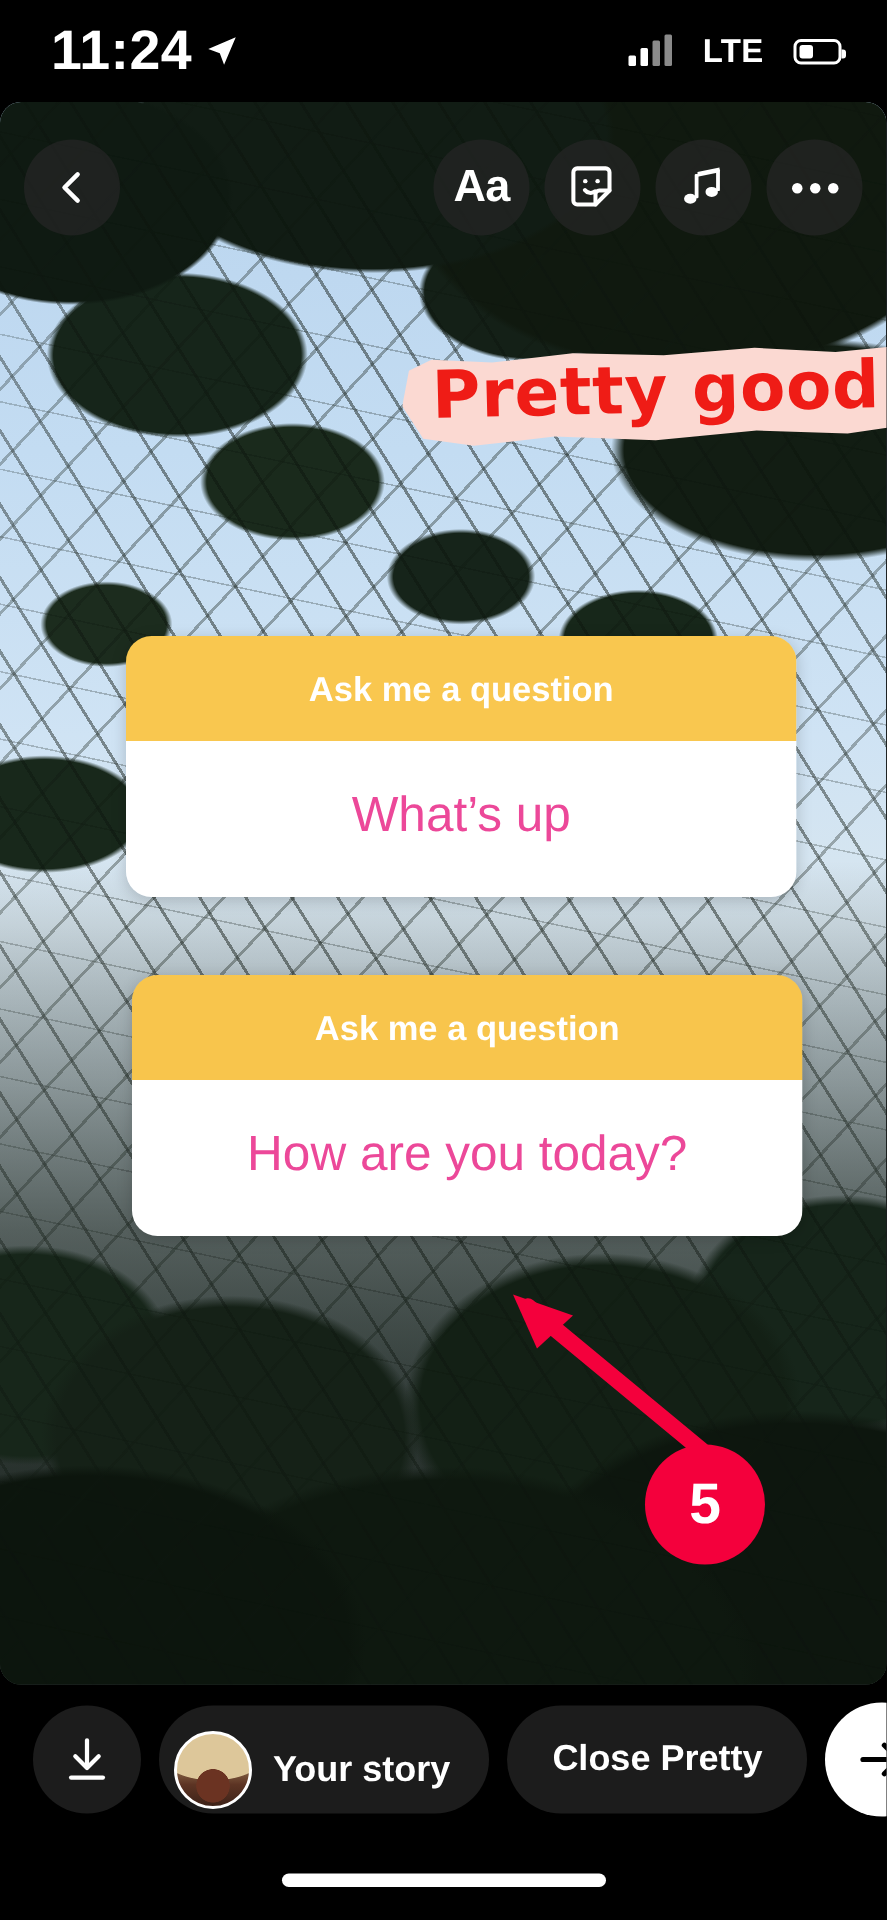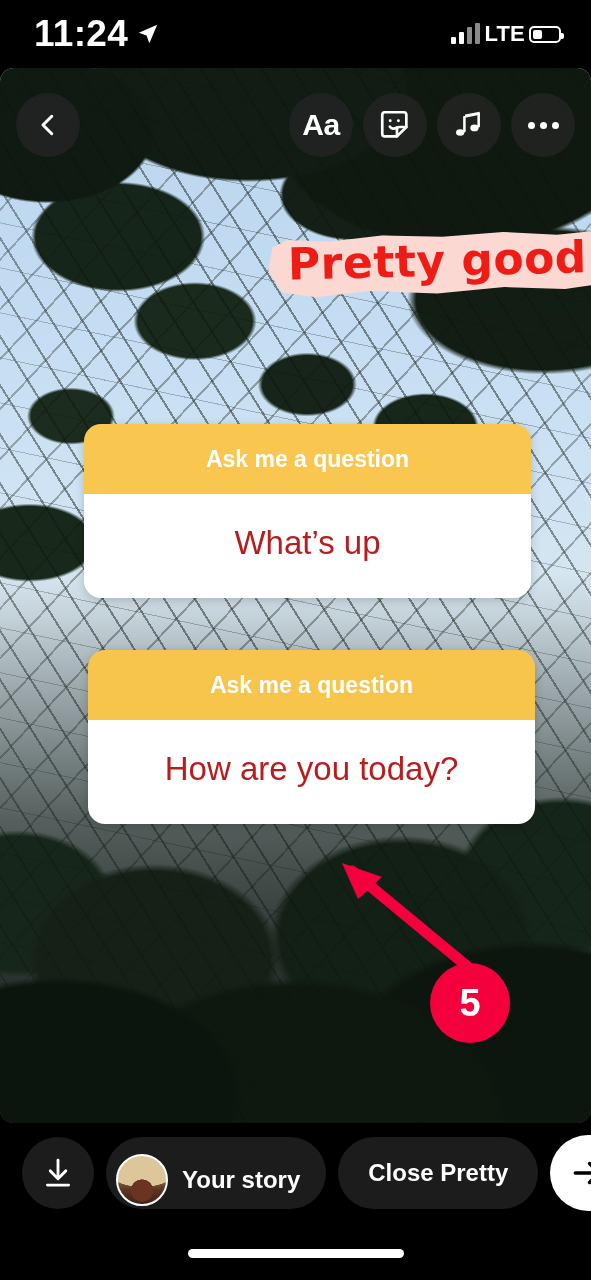--- a/index.html
+++ b/index.html
@@ -12,21 +12,21 @@
   .phone { position: relative; width: 591px; height: 1280px; background: #000; }
 
   
   .statusbar {
     position: absolute; top: 0; left: 0; width: 591px; height: 68px;
     display: flex; align-items: center; justify-content: space-between;
     padding: 0 30px 0 34px; color: #fff; z-index: 40;
   }
   .sb-left { display: flex; align-items: center; gap: 9px; }
   .sb-time { font-size: 37px; font-weight: 700; letter-spacing: 0.3px; }
-  .sb-right { display: flex; align-items: center; gap: 4px; }
+  .sb-right { display: flex; align-items: center; gap: 20px; }
   .sb-lte { font-size: 22px; font-weight: 700; letter-spacing: 0.2px; }
   .bars { display: flex; align-items: flex-end; gap: 3px; height: 20px; }
   .bars i { display: block; width: 5px; background: #fff; border-radius: 1px; }
   .bars i:nth-child(1) { height: 7px; }
   .bars i:nth-child(2) { height: 12px; }
   .bars i:nth-child(3) { height: 17px; background: #8a8a8a; }
   .bars i:nth-child(4) { height: 21px; background: #8a8a8a; }
   .batt {
     position: relative; width: 32px; height: 17px; border: 2px solid #fff;
     border-radius: 5px; padding: 2px;
@@ -128,21 +128,21 @@
     position: absolute; z-index: 20; border-radius: 17px; overflow: hidden;
     box-shadow: 0 2px 10px rgba(0,0,0,.18);
   }
   .qcard .head {
     background: #f9c74f; color: #fff;
     font-size: 23px; font-weight: 700; text-align: center;
     padding: 22px 21px 21px;
   }
   .qcard .body {
     background: #fff;
-    font-size: 33px; color: #b91c1c; text-align: center;
+    font-size: 33px; color: #ec4899; text-align: center;
     padding: 30px 12px 36px;
   }
   #qcard1 { left: 84px; top: 424px; width: 447px; }
   #qcard2 { left: 88px; top: 650px; width: 447px; }
   #qcard2 .head { background: #f8c54c; }
 
   
   .anno-arrow { position: absolute; left: 320px; top: 855px; z-index: 32; }
   .anno-badge {
     position: absolute; left: 430px; top: 963px; width: 80px; height: 80px;

